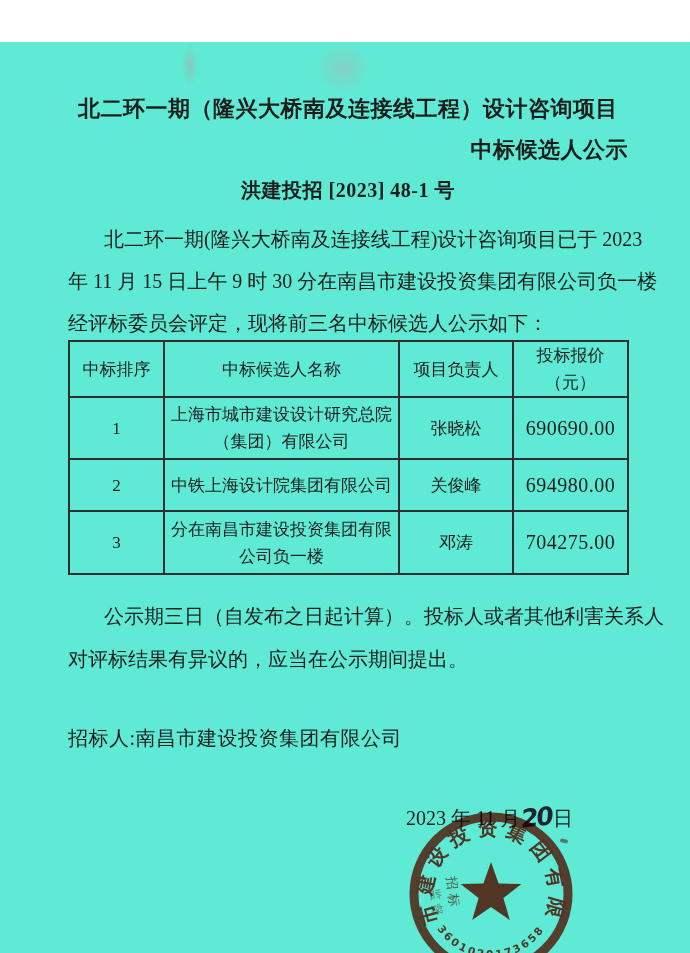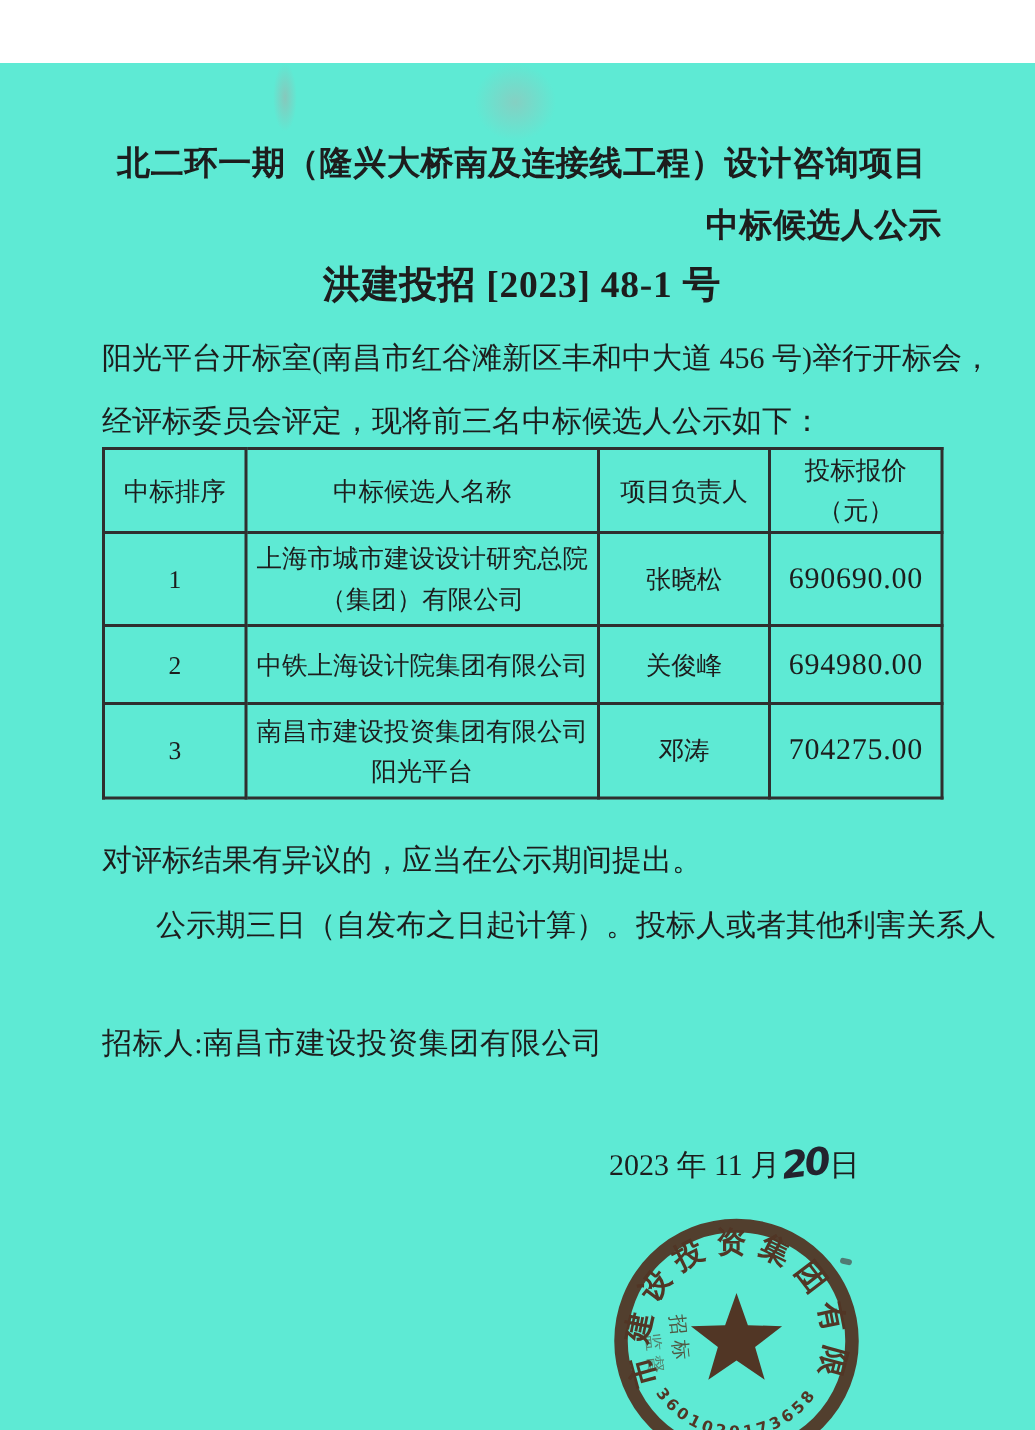--- a/index.html
+++ b/index.html
@@ -15,21 +15,21 @@
     overflow:hidden;
     margin-top:42px;
   }
 
   .title-line1, .title-line2 {
     font-size:22px; font-weight:bold; text-align:center;
     line-height:26px; letter-spacing:0.5px;
   }
   .title-line2 { margin-top:15px;text-align:right; }
   .doc-number {
-    font-size:25px; font-weight:bold; text-align:center;
+    font-size:20px; font-weight:bold; text-align:center;
     line-height:25px; margin-top:15px; letter-spacing:0.5px;
   }
 
   .para { margin-top:15px; font-size:20px; line-height:42px; }
   .para-line { white-space:nowrap; }
   .indent { text-indent:36px; }
 
   table.bid-table {
     margin-top:-4px;
     border-collapse:collapse;
@@ -101,21 +101,22 @@
 <div class="page">
 
   <div class="bleed-1"></div>
   <div class="bleed-2"></div>
 
   <div class="title-line1">北二环一期（隆兴大桥南及连接线工程）设计咨询项目</div>
   <div class="title-line2">中标候选人公示</div>
   <div class="doc-number">洪建投招 [2023] 48-1 号</div>
 
   <div class="para">
-    <div class="para-line">阳光平台开标室(南昌市红谷滩新区丰和中大道 456 号)举行开标会，</div>
+    <div class="para-line indent">北二环一期(隆兴大桥南及连接线工程)设计咨询项目已于 2023</div>
+    <div class="para-line">年 11 月 15 日上午 9 时 30 分在南昌市建设投资集团有限公司负一楼</div>
     <div class="para-line">经评标委员会评定，现将前三名中标候选人公示如下：</div>
   </div>
 
   <table class="bid-table">
     <colgroup>
       <col style="width:95px">
       <col style="width:235px">
       <col style="width:114px">
       <col style="width:115px">
     </colgroup>
@@ -135,30 +136,30 @@
         <td class="price-cell">690690.00</td>
       </tr>
       <tr class="row-2">
         <td>2</td>
         <td>中铁上海设计院集团有限公司</td>
         <td>关俊峰</td>
         <td class="price-cell">694980.00</td>
       </tr>
       <tr class="row-3">
         <td>3</td>
-        <td>南昌市建设投资集团有限公司阳光平台</td>
+        <td>分在南昌市建设投资集团有限公司负一楼</td>
         <td>邓涛</td>
         <td class="price-cell">704275.00</td>
       </tr>
     </tbody>
   </table>
 
   <div class="notice-block">
+    <div class="para-line indent">公示期三日（自发布之日起计算）。投标人或者其他利害关系人</div>
     <div class="para-line">对评标结果有异议的，应当在公示期间提出。</div>
-    <div class="para-line indent">公示期三日（自发布之日起计算）。投标人或者其他利害关系人</div>
   </div>
 
   <div class="bidder-line">招标人:南昌市建设投资集团有限公司</div>
 
   <div class="date-line"><span>2023 年 11 月</span><span class="handwritten">20</span><span>日</span></div>
 
   <div class="ink-dot"></div>
 
   <svg class="seal" viewBox="0 0 182 182" aria-hidden="true">
     <circle cx="91" cy="91" r="77" fill="none" stroke="#d8291a" stroke-width="9" opacity="0.95"></circle>

